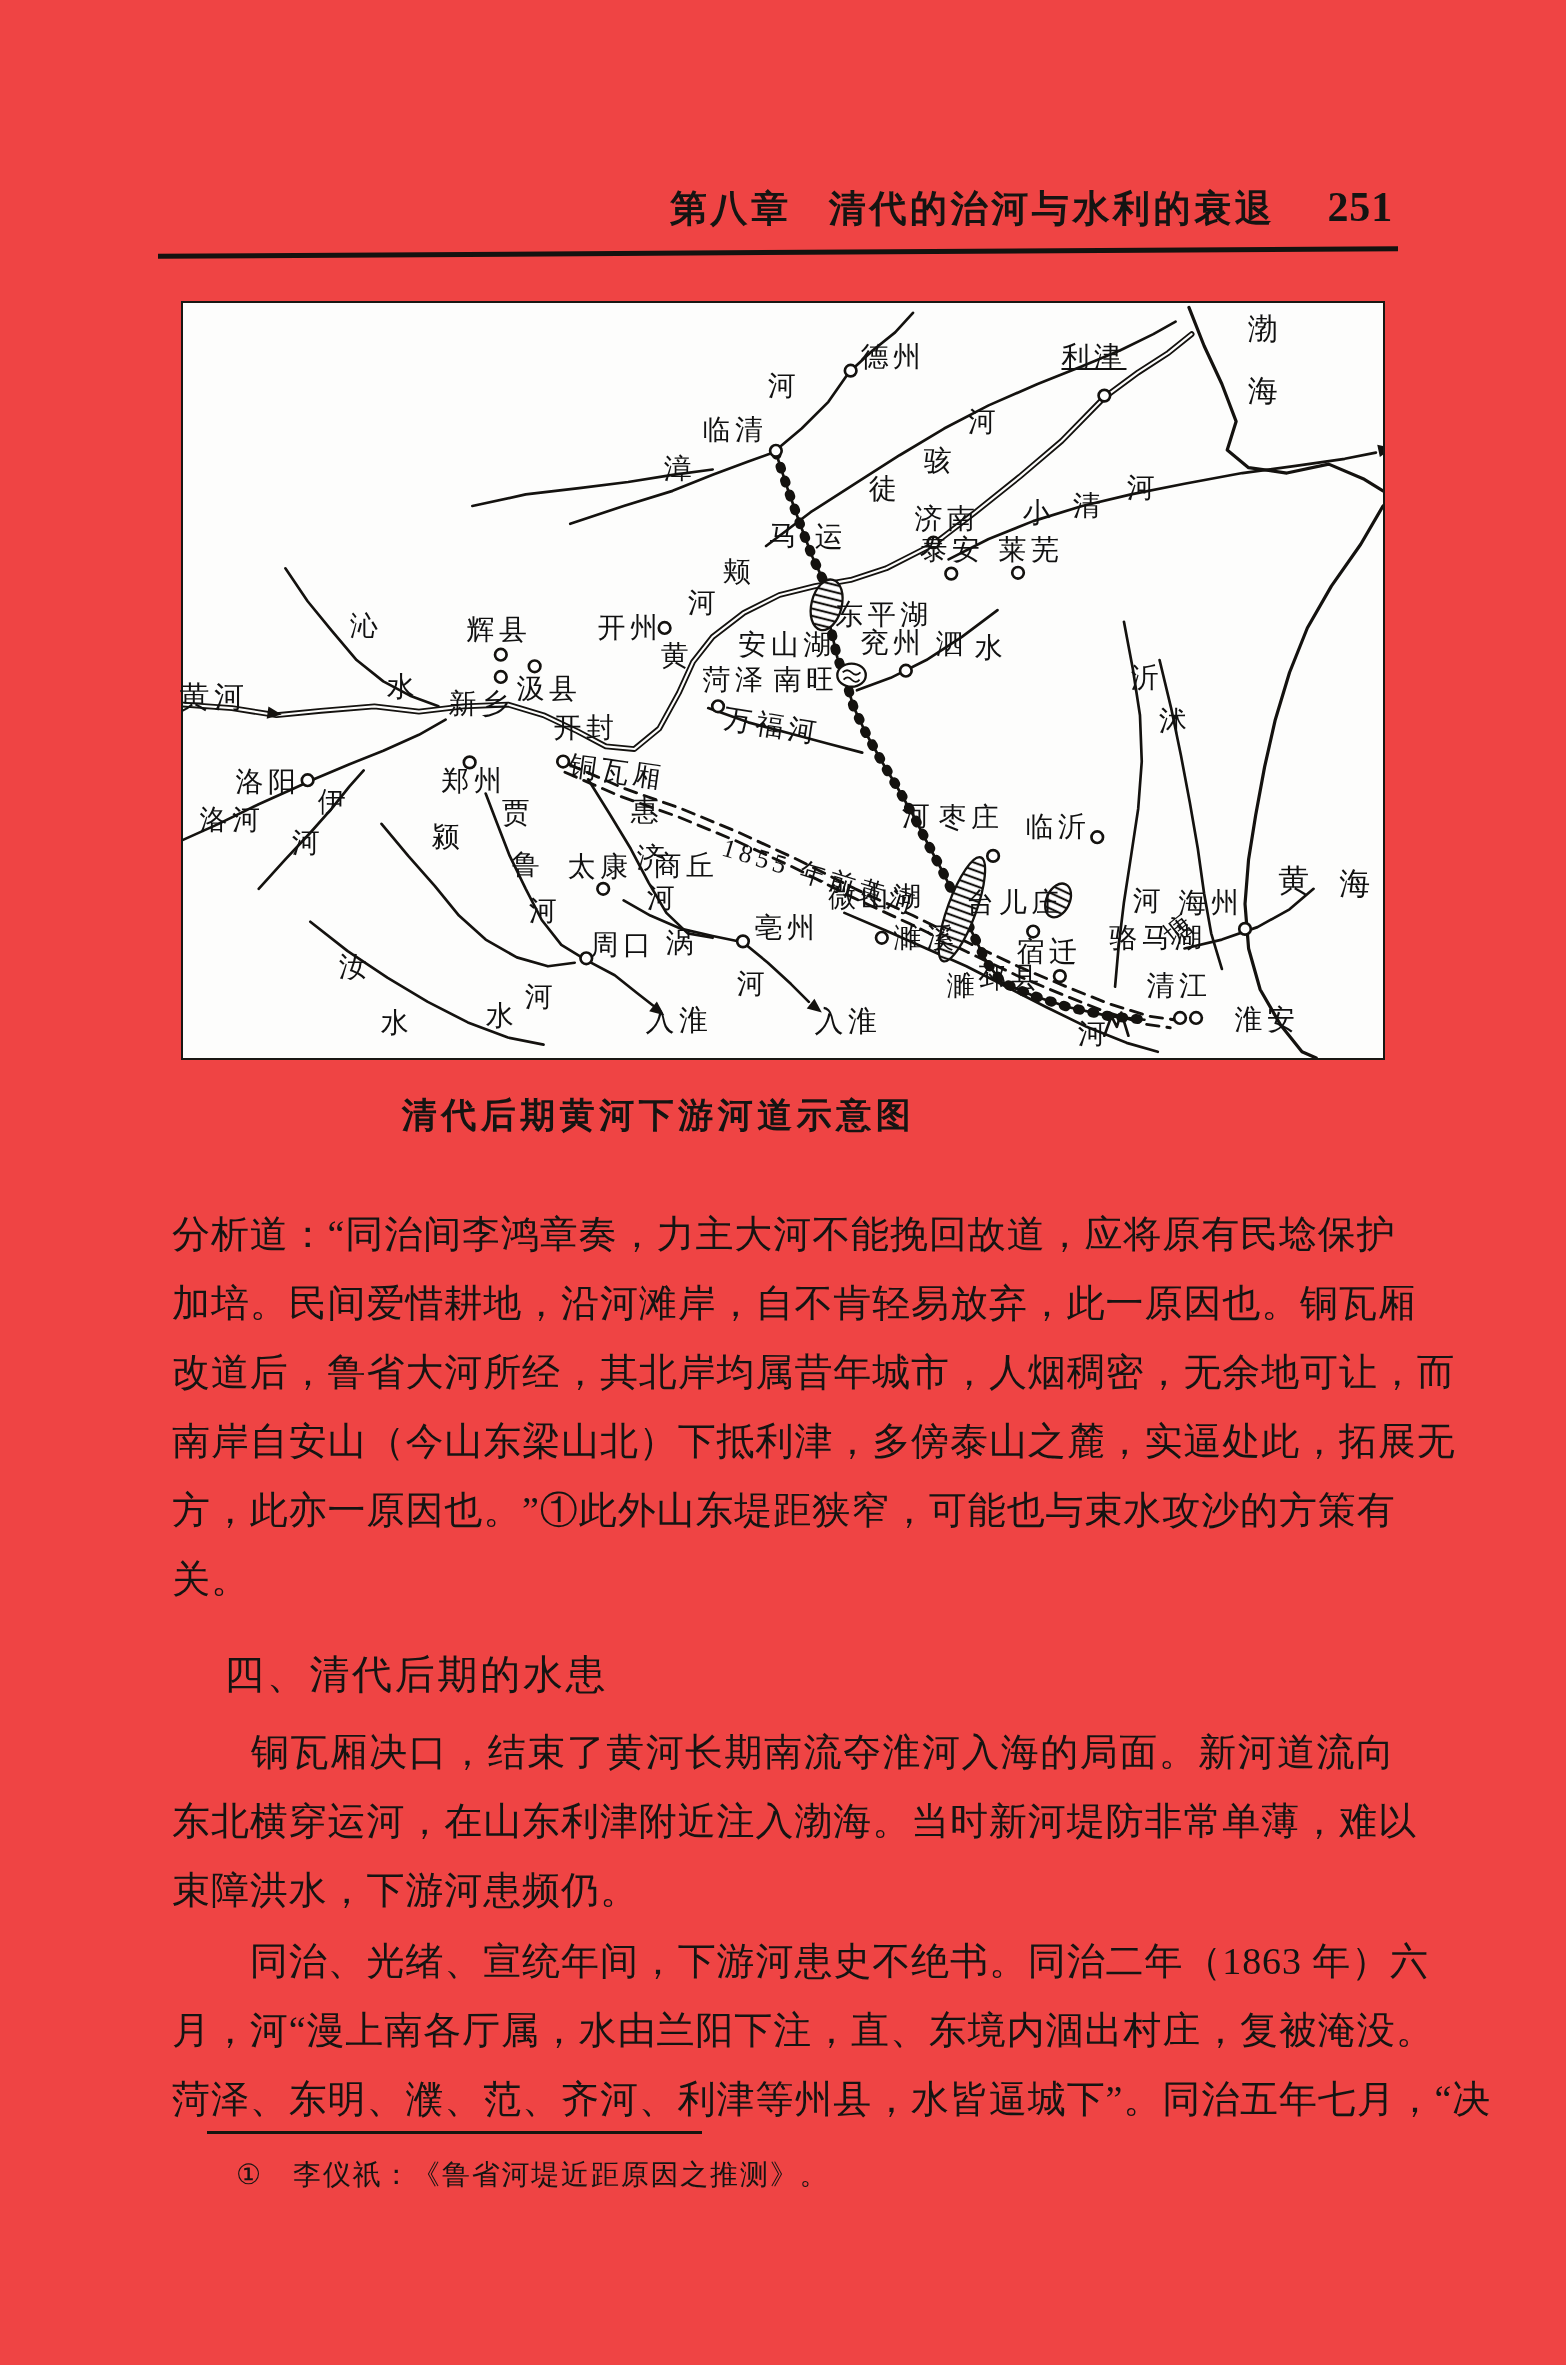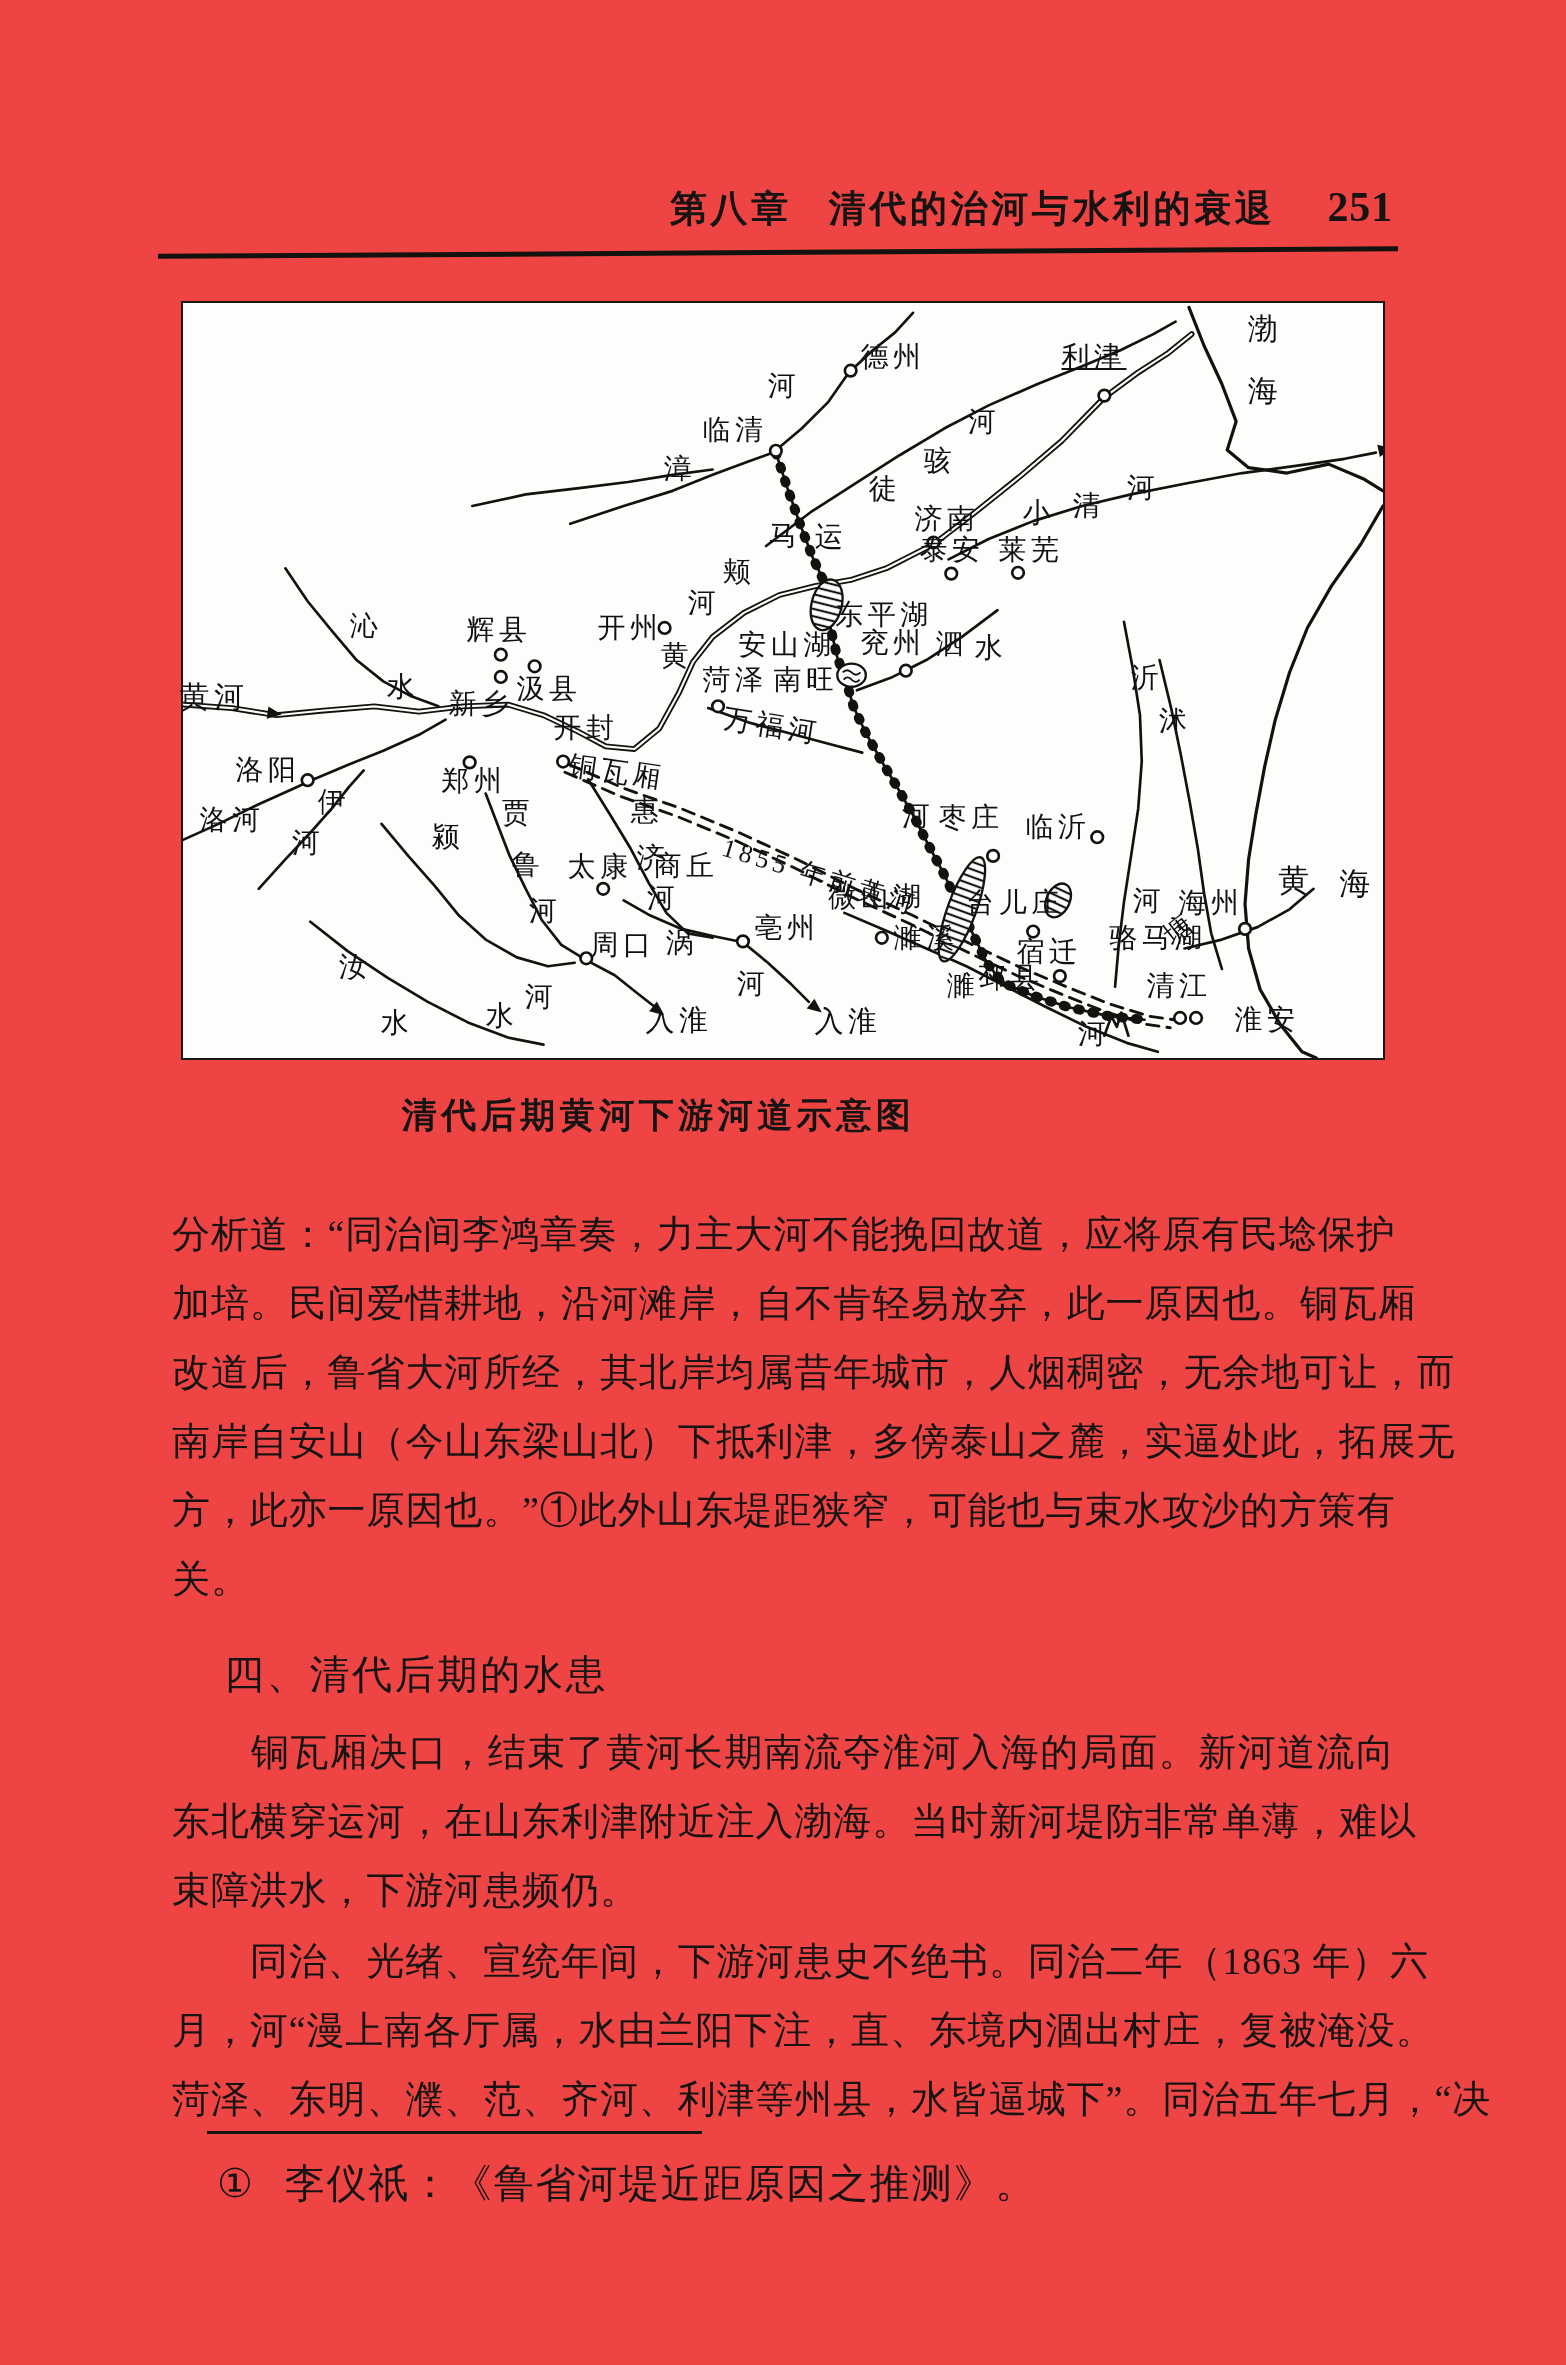--- a/index.html
+++ b/index.html
@@ -19,21 +19,21 @@
   .caption{position:absolute;top:1092px;left:0;width:1317px;text-align:center;
            font-family:"Liberation Sans","DejaVu Sans",sans-serif;font-weight:700;font-size:35px;letter-spacing:4.5px;}
   
   .tblock{position:absolute;left:172px;width:1223px;}
   .bline{height:69px;line-height:69px;font-size:38px;letter-spacing:0.9px;
          text-align:justify;text-align-last:justify;white-space:nowrap;}
   .bline.short{text-align:left;text-align-last:left;}
   .sechead{position:absolute;left:224px;top:1647px;font-family:"Liberation Sans","DejaVu Sans",sans-serif;
            font-weight:400;font-size:40px;letter-spacing:2.7px;}
   .fn-rule{position:absolute;top:2131px;left:207px;width:495px;height:2.7px;background:#16140f;}
-  .footnote{position:absolute;top:2156px;left:217px;font-size:40px;letter-spacing:1.8px;}
+  .footnote{position:absolute;top:2156px;left:236px;font-size:28px;letter-spacing:1.8px;}
   .footnote .mk{margin-right:30px;}
 </style>
 </head>
 <body>
 
 <div class="page">
 
   <div class="hdr">
     <span class="chap">第八章</span>
     <span class="ttl">清代的治河与水利的衰退</span>
@@ -142,21 +142,21 @@
         <div class="mlab" style="left: 648px; top: 234px;">运</div>
         <div class="mlab" style="left: 556px; top: 269px;">颊</div>
         <div class="mlab" style="left: 521px; top: 300px;">河</div>
         <div class="mlab" style="left: 183px; top: 323px;">沁</div>
         <div class="mlab" style="left: 220px; top: 384px;">水</div>
         <div class="mlab" style="left: 316px; top: 327px;">辉县</div>
         <div class="mlab" style="left: 447px; top: 325px;">开州</div>
         <div class="mlab" style="left: 298px; top: 401px;">新乡</div>
         <div class="mlab" style="left: 366px; top: 386px;">汲县</div>
         <div class="mlab" style="left: 31px; top: 394px; font-size: 30px;">黄河</div>
-        <div class="mlab" style="left: 85px; top: 467px; text-align: center;">洛阳</div>
+        <div class="mlab" style="left: 85px; top: 479px; text-align: center;">洛阳</div>
         <div class="mlab" style="left: 49px; top: 517px;">洛河</div>
         <div class="mlab" style="left: 151px; top: 499px;">伊</div>
         <div class="mlab" style="left: 125px; top: 540px;">河</div>
         <div class="mlab" style="left: 291px; top: 478px;">郑州</div>
         <div class="mlab" style="left: 403px; top: 425px;">开封</div>
         <div class="mlab" style="left: 434px; top: 469px; transform: translate(-50%, -50%) rotate(8deg);">铜瓦厢</div>
         <div class="mlab" style="left: 494px; top: 353px;">黄</div>
         <div class="mlab" style="left: 604px; top: 342px;">安山湖</div>
         <div class="mlab" style="left: 552px; top: 377px;">菏泽</div>
         <div class="mlab" style="left: 623px; top: 377px;">南旺</div>

